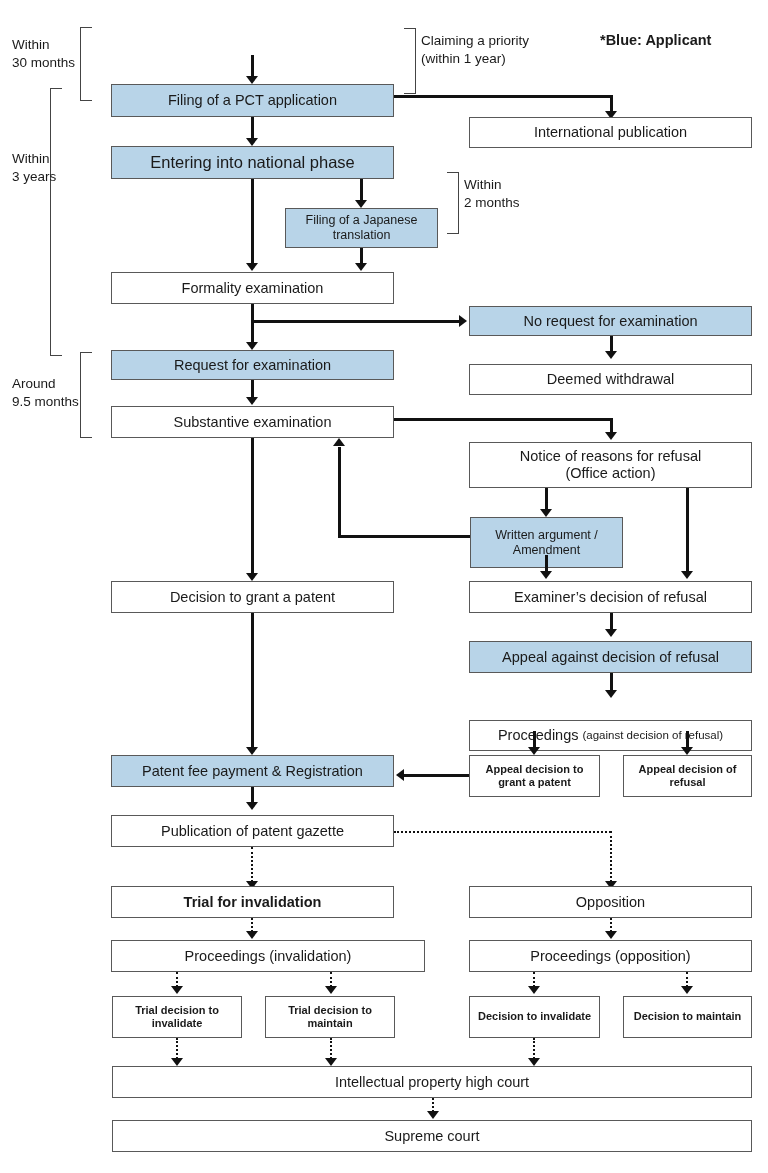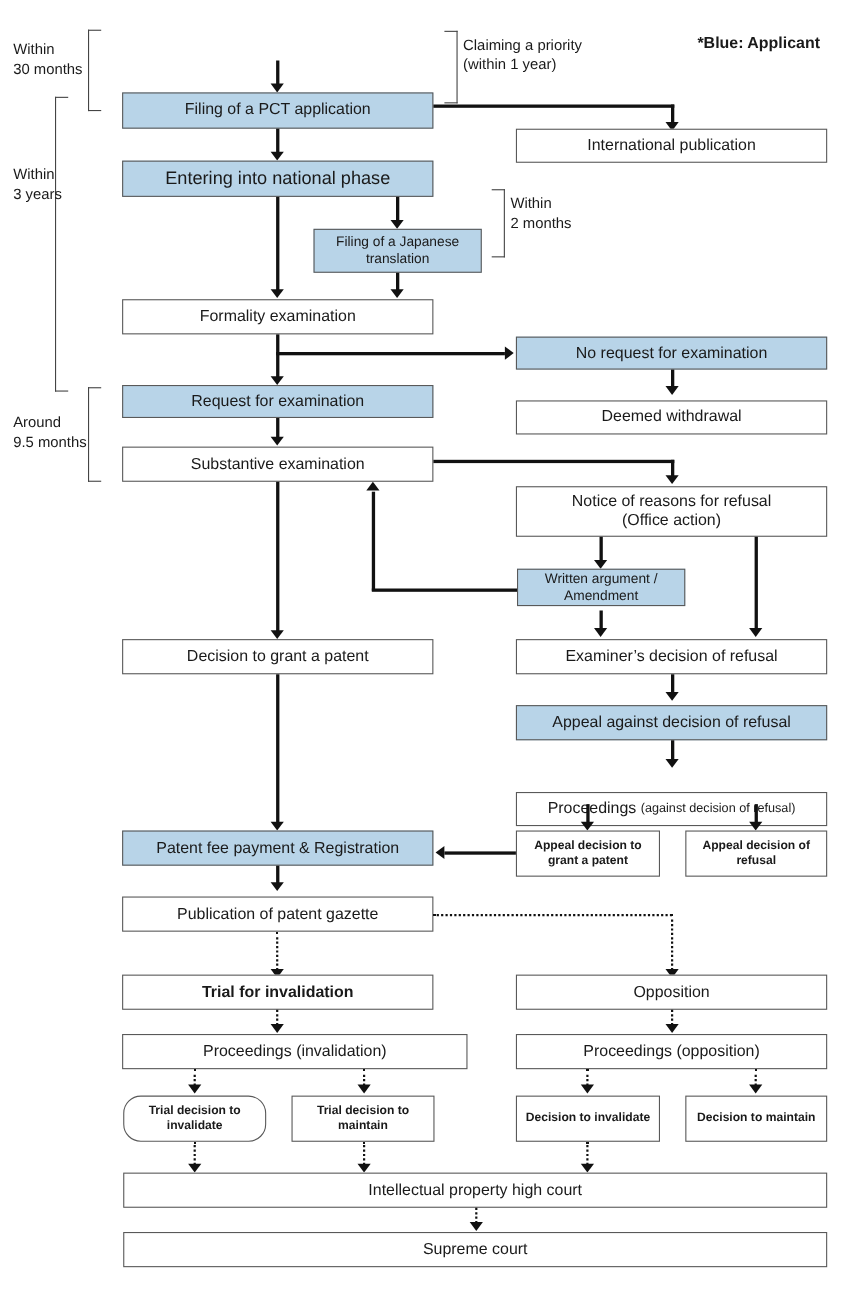--- a/index.html
+++ b/index.html
@@ -100,21 +100,21 @@
 3 years</div>
 
   <div class="brk" style="left:80px;top:352px;width:12px;height:86px;"></div>
   <div class="lbl" style="left:12px;top:375px;">Around
 9.5 months</div>
 
   <div class="brk r" style="left:404px;top:28px;width:12px;height:66px;"></div>
   <div class="lbl" style="left:421px;top:32px;">Claiming a priority
 (within 1 year)</div>
 
-  <div class="lbl note" style="left:600px;top:31px;margin-left:34px;">*Blue: Applicant</div>
+  <div class="lbl note" style="left:600px;top:31px;">*Blue: Applicant</div>
 
   <div class="brk r" style="left:447px;top:172px;width:12px;height:62px;"></div>
   <div class="lbl" style="left:464px;top:176px;">Within
 2 months</div>
 
 
   <div class="ln vl" style="left:251px;top:55px;height:22px;"></div>
   <div class="arw down" style="left:246.3px;top:76px;"></div>
 
   <div class="box blue" style="left:111px;top:84px;width:283px;height:33px;">Filing of a PCT application</div>
@@ -174,21 +174,21 @@
     <span>Notice of reasons for refusal</span>
     <span>(Office action)</span>
   </div>
 
   <div class="ln vl" style="left:545px;top:488px;height:22px;"></div>
   <div class="arw down" style="left:540.3px;top:509px;"></div>
 
   <div class="ln vl" style="left:686px;top:488px;height:84px;"></div>
   <div class="arw down" style="left:681.3px;top:571px;"></div>
 
-  <div class="box blue mid" style="left:470px;top:517px;width:153px;height:34px;">
+  <div class="box blue mid" style="left:470px;top:517px;width:153px;height:51px;">
     <span>Written argument / Amendment</span>
   </div>
 
   <div class="ln hl" style="left:338px;top:535px;width:132px;"></div>
   <div class="ln vl" style="left:338px;top:447px;height:90px;"></div>
   <div class="arw up" style="left:333.3px;top:438px;"></div>
 
   <div class="ln vl" style="left:545px;top:555px;height:17px;"></div>
   <div class="arw down" style="left:540.3px;top:571px;"></div>
 
@@ -258,21 +258,21 @@
 
   <div class="dv" style="left:330px;top:972px;height:15px;"></div>
   <div class="arw down" style="left:325.3px;top:986px;"></div>
 
   <div class="dv" style="left:533px;top:972px;height:15px;"></div>
   <div class="arw down" style="left:528.3px;top:986px;"></div>
 
   <div class="dv" style="left:686px;top:972px;height:15px;"></div>
   <div class="arw down" style="left:681.3px;top:986px;"></div>
 
-  <div class="box small" style="left:112px;top:996px;width:130px;height:42px;border-radius:16px;">Trial decision to invalidate</div>
+  <div class="box small" style="left:112px;top:996px;width:130px;height:42px;">Trial decision to invalidate</div>
 
   <div class="box small" style="left:265px;top:996px;width:130px;height:42px;">Trial decision to maintain</div>
 
   <div class="box small" style="left:469px;top:996px;width:131px;height:42px;">Decision to invalidate</div>
 
   <div class="box small" style="left:623px;top:996px;width:129px;height:42px;">Decision to maintain</div>
 
   <div class="dv" style="left:176px;top:1038px;height:21px;"></div>
   <div class="arw down" style="left:171.3px;top:1058px;"></div>
 

